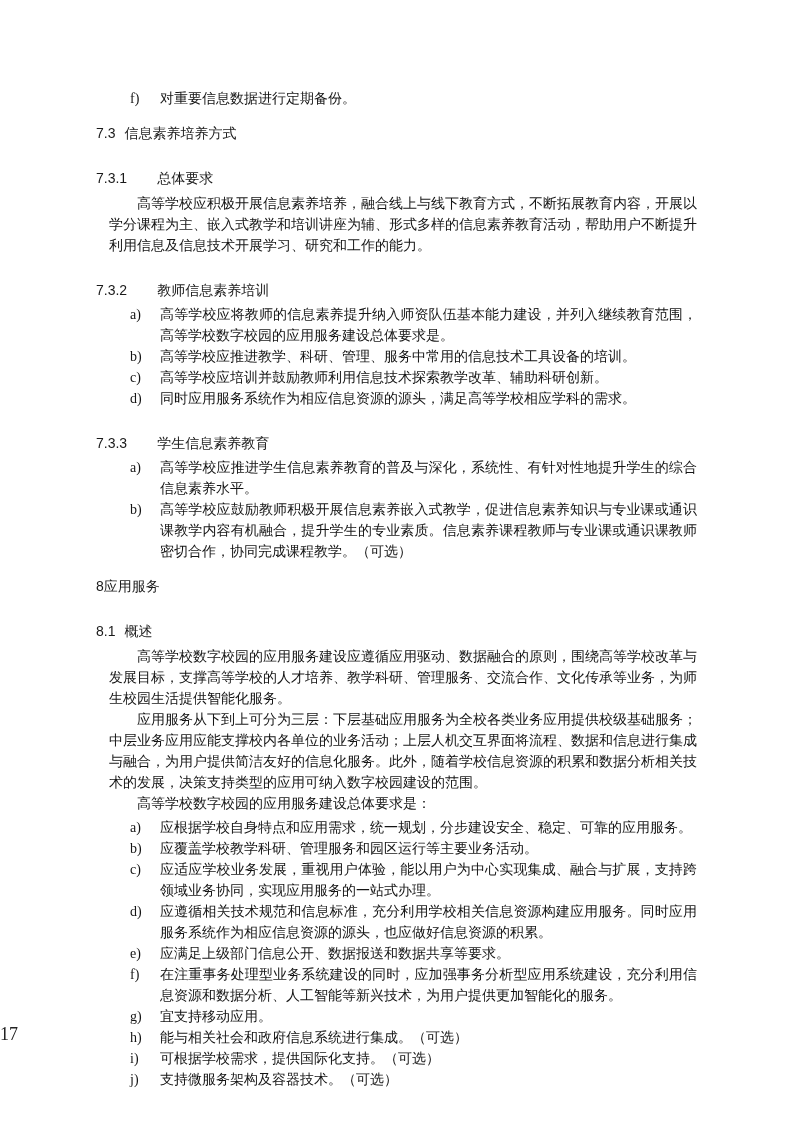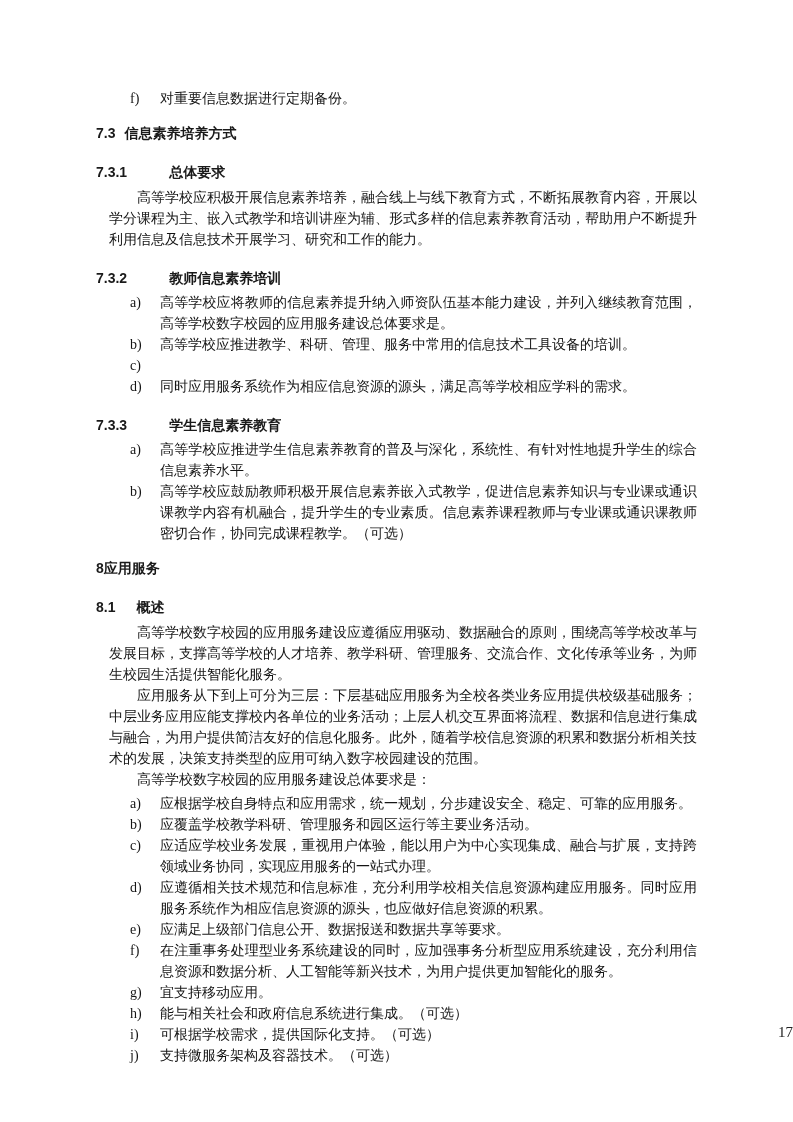--- a/index.html
+++ b/index.html
@@ -7,44 +7,44 @@
     width:793px;height:1122px;background:#ffffff;position:relative;
     font-family:"Liberation Serif","DejaVu Serif",serif;color:#141414;
     overflow:hidden;margin:0 auto;box-sizing:border-box;
   }
   .content{
     position:absolute;left:96px;top:88px;width:601px;
     font-size:14px;line-height:21px;
   }
   .heading{
     font-family:"Liberation Sans","DejaVu Sans",sans-serif;
-    font-weight:bold;font-size:14px;line-height:21px;color:#1a1a1a;
+    font-weight:normal;font-size:14px;line-height:21px;color:#1a1a1a;
     display:flex;align-items:baseline;
   }
   .heading .num{flex:0 0 auto;}
   .gap-sm .title{margin-left:9px;}
   .gap-lg .title{margin-left:30px;}
   .gap-md .title{}
   .mt-h2{margin-top:14px;}
-  .mt-h3{margin-top:18px;gap:12px;}
+  .mt-h3{margin-top:24px;}
   .para{
     text-indent:2em;text-align:justify;margin:4px 0 0 13px;
   }
   .para.cont{margin-top:0;}
   .clauses{margin-top:3px;}
   .list-item{
     display:flex;align-items:baseline;padding-left:34px;
   }
   .item-label{
     flex:0 0 30px;font-family:"Liberation Serif","DejaVu Serif",serif;
   }
   .item-text{flex:1;text-align:justify;}
   .page-number{
-    position:absolute;top:1024px;left:0;width:100%;text-align:right;
-    font-size:15px;color:#222;
+    position:absolute;top:1024px;left:0;width:100%;text-align:left;
+    font-size:18px;color:#222;
   }
 </style>
 </head>
 <body>
 
 <div class="page">
   <div class="content">
 
     <div class="list-item">
       <span class="item-label">f)</span>
@@ -70,20 +70,21 @@
       <div class="list-item">
         <span class="item-label">a)</span>
         <span class="item-text">高等学校应将教师的信息素养提升纳入师资队伍基本能力建设，并列入继续教育范围，高等学校数字校园的应用服务建设总体要求是。</span>
       </div>
       <div class="list-item">
         <span class="item-label">b)</span>
         <span class="item-text">高等学校应推进教学、科研、管理、服务中常用的信息技术工具设备的培训。</span>
       </div>
       <div class="list-item">
         <span class="item-label">c)</span>
+        <span class="item-text">高等学校应培训并鼓励教师利用信息技术探索教学改革、辅助科研创新。</span>
       </div>
       <div class="list-item">
         <span class="item-label">d)</span>
         <span class="item-text">同时应用服务系统作为相应信息资源的源头，满足高等学校相应学科的需求。</span>
       </div>
     </div>
 
     <div class="heading gap-lg mt-h3">
       <span class="num">7.3.3</span>
       <span class="title">学生信息素养教育</span>

